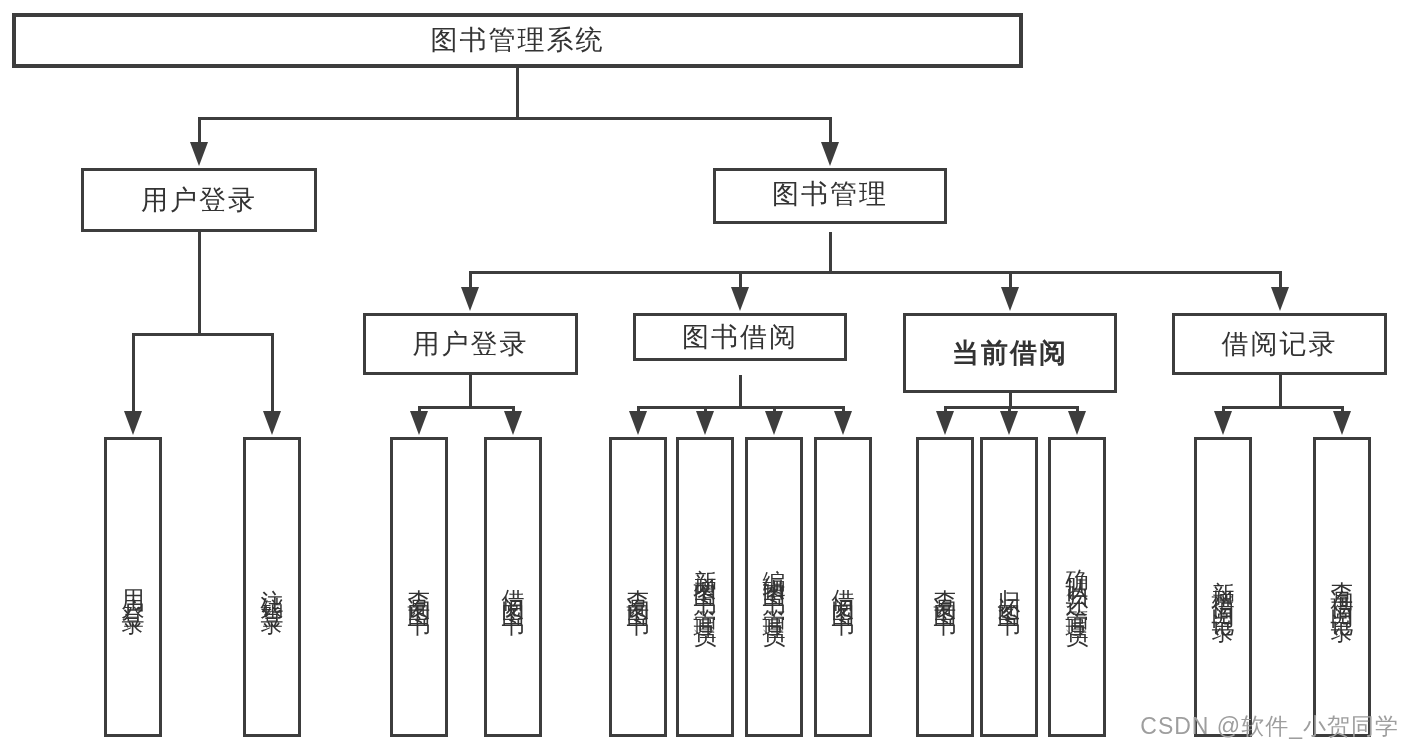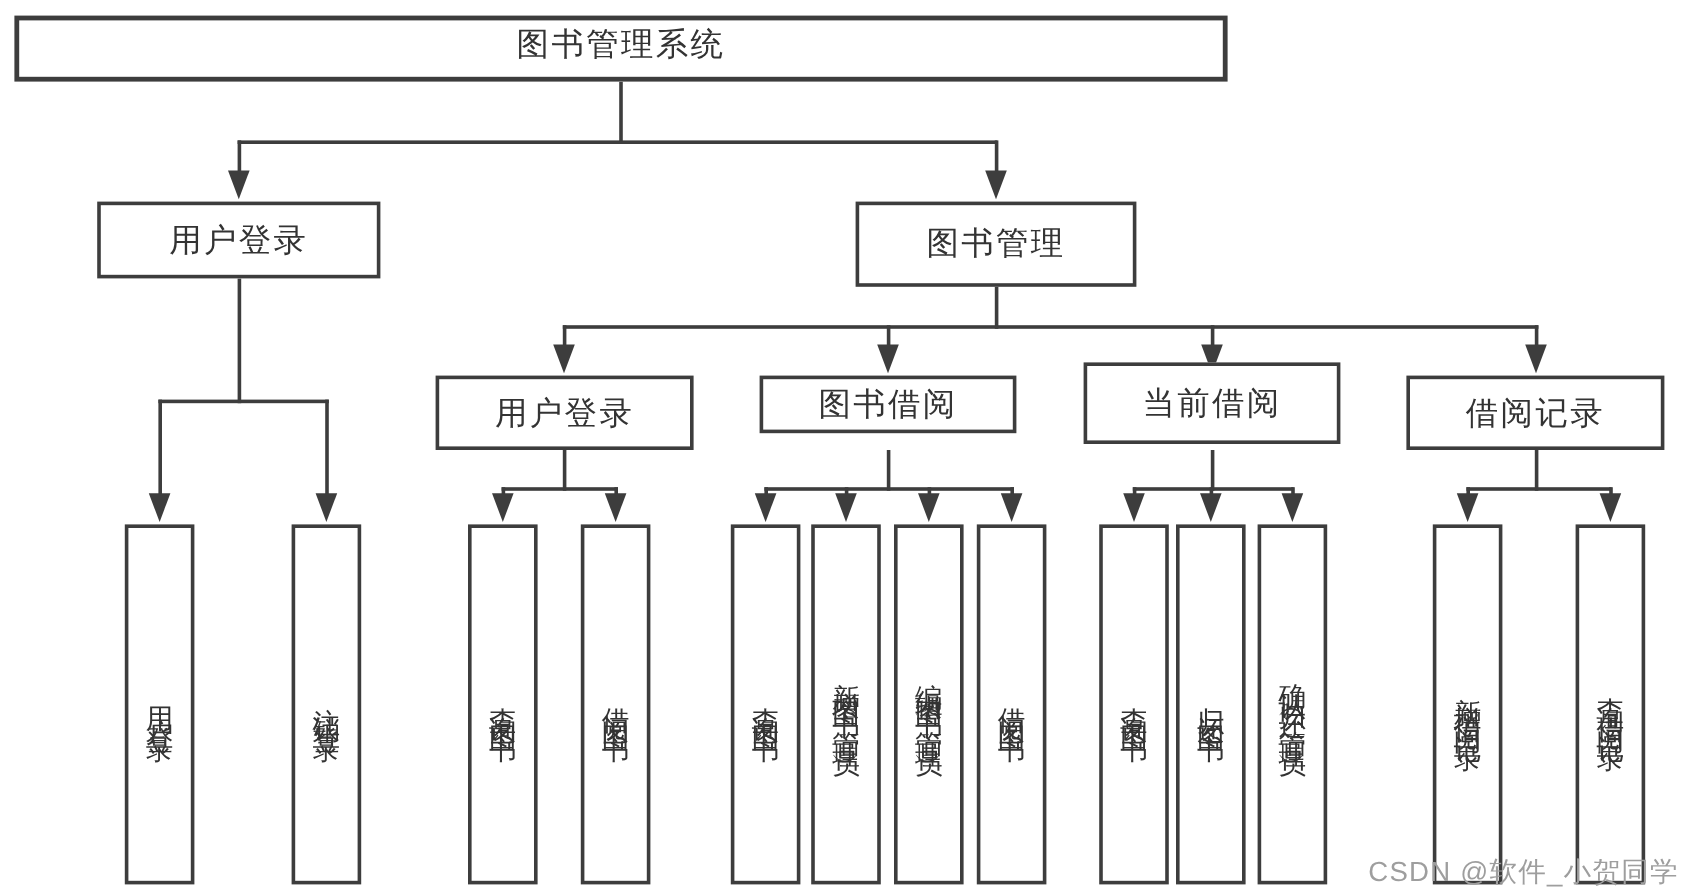--- a/index.html
+++ b/index.html
@@ -42,38 +42,38 @@
     position:absolute; right:6px; bottom:5px;
     font-size:23px; color:var(--wm,#9e9e9e);
     letter-spacing:1px; z-index:5; white-space:nowrap;
   }
 </style>
 </head>
 <body>
 
 <div class="stage" style="--line: #3d3d3d; --text: #333333; --wm: #9e9e9e; --bg: #ffffff;">
 
-  <div class="node root" style="left:12px; top:13px; width:1011px; height:55px;font-family:Liberation Mono, monospace;">
+  <div class="node root" style="left:12px; top:13px; width:1011px; height:55px;">
     <span class="h-label">图书管理系统</span>
   </div>
 
   <div class="node" style="left:81px; top:168px; width:236px; height:64px;">
     <span class="h-label">用户登录</span>
   </div>
-  <div class="node" style="left:713px; top:168px; width:234px; height:71px;">
+  <div class="node" style="left:713px; top:168px; width:234px; height:56px;font-family:Liberation Mono, monospace;">
     <span class="h-label">图书管理</span>
   </div>
 
   <div class="node" style="left:363px; top:313px; width:215px; height:62px;">
     <span class="h-label">用户登录</span>
   </div>
   <div class="node" style="left:633px; top:313px; width:214px; height:48px;">
     <span class="h-label">图书借阅</span>
   </div>
-  <div class="node" style="left:903px; top:302px; width:214px; height:68px;">
+  <div class="node" style="left:903px; top:313px; width:214px; height:80px;font-weight:bold;">
     <span class="h-label">当前借阅</span>
   </div>
   <div class="node" style="left:1172px; top:313px; width:215px; height:62px;">
     <span class="h-label">借阅记录</span>
   </div>
 
   <div class="node" style="left:104px; top:437px; width:58px; height:300px;">
     <span class="v-label">用户登录</span>
   </div>
   <div class="node" style="left:243px; top:437px; width:58px; height:300px;">

